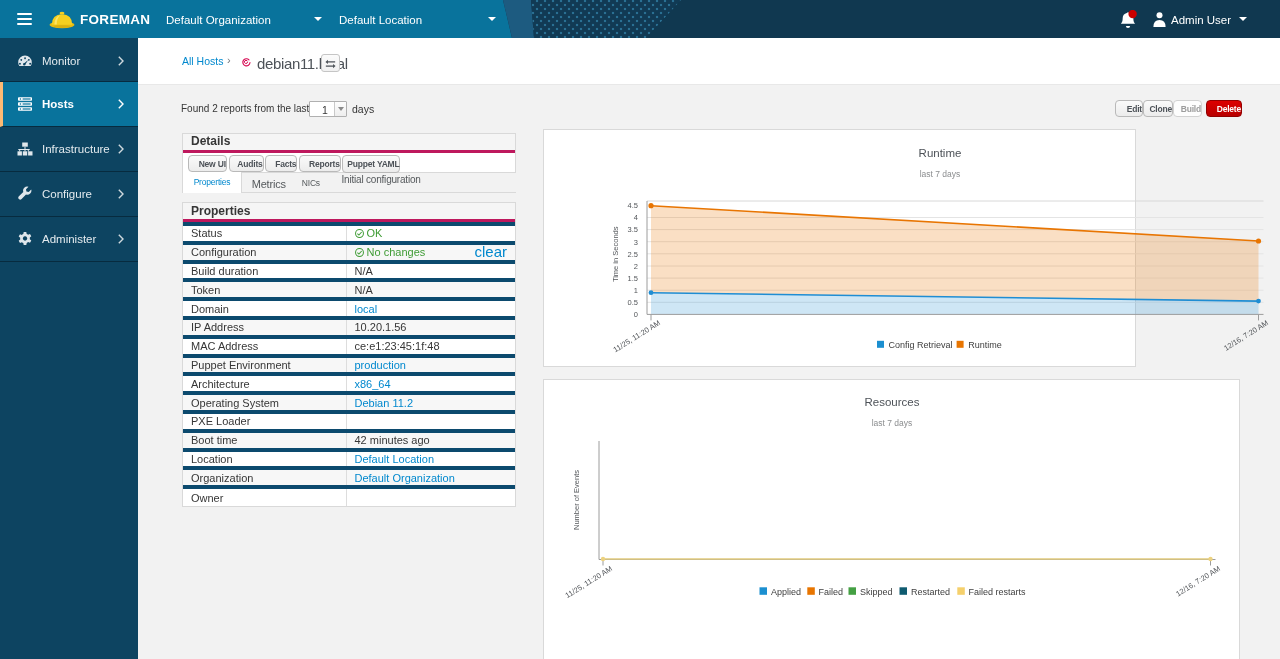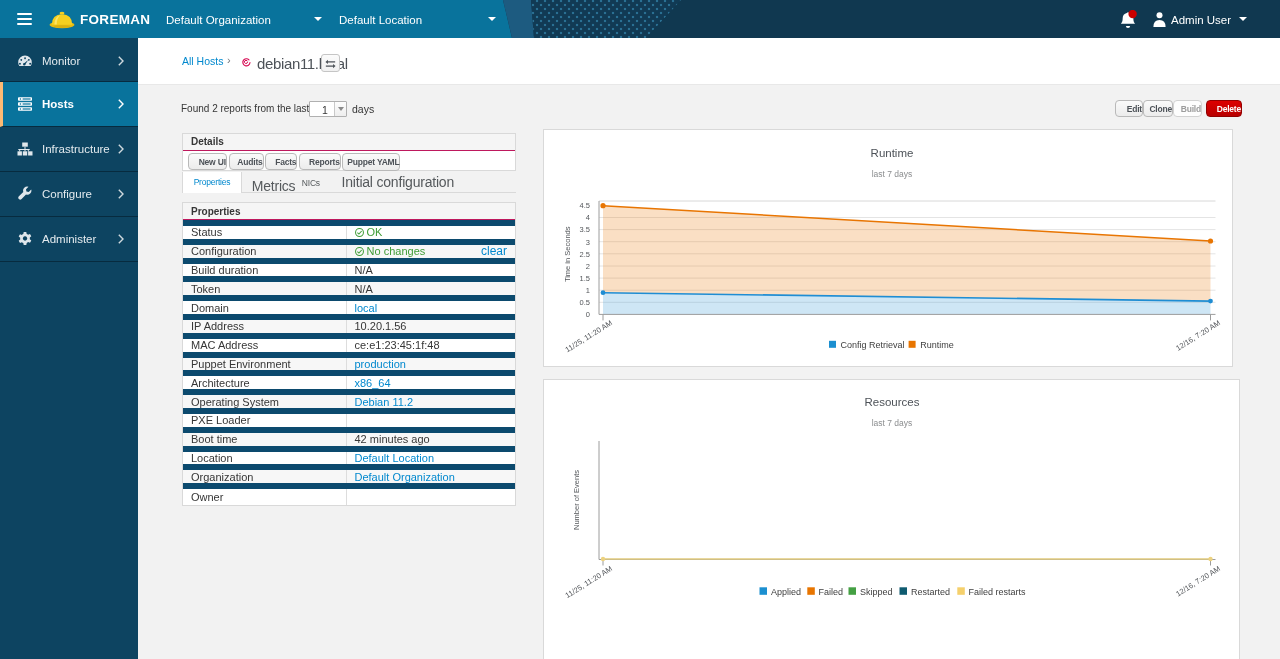--- a/index.html
+++ b/index.html
@@ -31,26 +31,26 @@
 .nav-item .chev { position:absolute; right:14px; top:50%; margin-top:-5px; width:6px; height:10px; }
 .nav-item.active { background:#09739c; border-left:3px solid #fdba74; }
 .nav-item.active .icon { left:14px; }
 .nav-item.active .label { left:39px; font-weight:bold; color:#fff; }
 
 
 #crumbbar { left:138px; top:38px; width:1142px; height:47px; background:#fff; border-bottom:1px solid #e8e8e8; }
 
 
 .panel { background:#fff; border:1px solid #d9d9d9; }
-.panel-heading { background:#f5f5f5; border-bottom:1px solid #be185d; font-weight:bold; color:#363636; font-size:10px; padding:1.5px 8px; line-height:13px; }
+.panel-heading { background:#f5f5f5; border-bottom:3px solid #be185d; font-weight:bold; color:#363636; font-size:12px; padding:1.5px 8px; line-height:13px; }
 .btn { display:inline-block; background:linear-gradient(#fafafa,#ececec); border:1px solid #b9b9b9; border-radius:4px; color:#4d5258; font-weight:bold; font-size:8.5px; letter-spacing:-0.2px; text-align:right; line-height:10px; }
 
 
 table.props { border-collapse:collapse; width:100%; font-size:11px; color:#363636; table-layout:fixed; }
-table.props td { border-top:6px solid #0c4a6e; padding:0 8px; height:18.8px; line-height:12px; overflow:hidden; }
+table.props td { border-top:4px solid #0c4a6e; padding:0 8px; height:18.8px; line-height:12px; overflow:hidden; }
 table.props tr td:first-child { width:163px; border-right:1px solid #dddddd; }
 table.props tr:nth-child(even) { background:#f7f7f7; }
 a.lnk { color:#0088ce; text-decoration:none; }
 .green { color:#3f9c35;text-align:center; }
 
 .card { position:absolute; background:#fff; border:1px solid #d9d9d9; }
 </style>
 </head>
 <body>
 
@@ -196,42 +196,42 @@
     <span class="btn" style="width:39px; padding:2.5px 0;">New UI</span>
     <span class="btn" style="width:35px; padding:2.5px 0; margin-left:1.8px;">Audits</span>
     <span class="btn" style="width:32px; padding:2.5px 0; margin-left:1.8px;">Facts</span>
     <span class="btn" style="width:41.5px; padding:2.5px 0; margin-left:1.8px;">Reports</span>
     <span class="btn" style="width:58px; padding:3px 0; margin-left:1.8px;">Puppet YAML</span>
   </div>
 </div>
 
 <div class="abs" style="left:182px; top:171.5px; width:334px; height:21.5px; border-bottom:1px solid #d9d9d9;">
   <div class="abs" style="left:0; top:0; height:21.5px; width:60px; background:#fff; border-left:1px solid #d9d9d9; border-right:1px solid #d9d9d9; color:#0088ce; font-size:8.5px; letter-spacing:-0.2px; text-align:center; line-height:20px;">Properties</div>
-  <span class="abs" style="left:69.7px; top:6px; font-size:14px; letter-spacing:-0.2px; color:#55595c;">Metrics</span>
+  <span class="abs" style="left:69.7px; top:6px; font-size:11px; letter-spacing:-0.2px; color:#55595c;">Metrics</span>
   <span class="abs" style="left:119.8px; top:6px; font-size:8.5px; letter-spacing:-0.2px; color:#55595c;">NICs</span>
-  <span class="abs" style="left:159.5px; top:2px; font-size:14px; letter-spacing:-0.2px; color:#55595c;">Initial configuration</span>
+  <span class="abs" style="left:159.5px; top:2px; font-size:10px; letter-spacing:-0.2px; color:#55595c;">Initial configuration</span>
 </div>
 
 <div class="panel abs" style="left:182px; top:202px; width:334px;">
   <div class="panel-heading">Properties</div>
   <table class="props">
     <tbody>
         <tr>
           <td>Status</td>
           <td><span class="green"><svg width="9" height="9" viewBox="0 0 16 16" style="vertical-align:-1px">
                 <circle cx="8" cy="8" r="7" fill="none" stroke="#3f9c35" stroke-width="1.8"></circle>
                 <path d="M4.2 8.2 L7 10.8 L11.8 5.4" fill="none" stroke="#3f9c35" stroke-width="1.8"></path>
               </svg> OK</span></td>
         </tr>
     <tr>
           <td>Configuration</td>
           <td><span class="green"><svg width="9" height="9" viewBox="0 0 16 16" style="vertical-align:-1px">
                 <circle cx="8" cy="8" r="7" fill="none" stroke="#3f9c35" stroke-width="1.8"></circle>
                 <path d="M4.2 8.2 L7 10.8 L11.8 5.4" fill="none" stroke="#3f9c35" stroke-width="1.8"></path>
-              </svg> No changes</span><a class="lnk" style="float:right; font-size:12px;" href="#">clear</a></td>
+              </svg> No changes</span><a class="lnk" style="float:right; font-size:15px;" href="#">clear</a></td>
         </tr>
     <tr>
           <td>Build duration</td>
           <td>N/A</td>
         </tr>
     <tr>
           <td>Token</td>
           <td>N/A</td>
         </tr>
     <tr>
@@ -275,21 +275,21 @@
           <td><a class="lnk" href="#">Default Organization</a></td>
         </tr>
     <tr>
           <td>Owner</td>
           <td></td>
         </tr>
   </tbody>
     </table>
 </div>
 
-<div class="card" style="left:543px; top:129px; width:690px; height:237.5px;">
+<div class="card" style="left:543px; top:129px; width:593px; height:237.5px;padding-left:48px;">
 <svg width="695" height="235" viewBox="0 0 695 235">
   <text x="348" y="27" font-size="11.5" fill="#4d5258" text-anchor="middle">Runtime</text>
   <text x="348" y="46.5" font-size="8.5" fill="#8b8d8f" text-anchor="middle">last 7 days</text>
 
   <line x1="55" y1="71" x2="671.5" y2="71" stroke="#d8d8d8" stroke-width="1"></line>
 
   <g stroke="#e4e4e4" stroke-width="1">
     <line x1="55" y1="87.5" x2="671.5" y2="87.5"></line>
     <line x1="55" y1="99.6" x2="671.5" y2="99.6"></line>
     <line x1="55" y1="111.7" x2="671.5" y2="111.7"></line>

